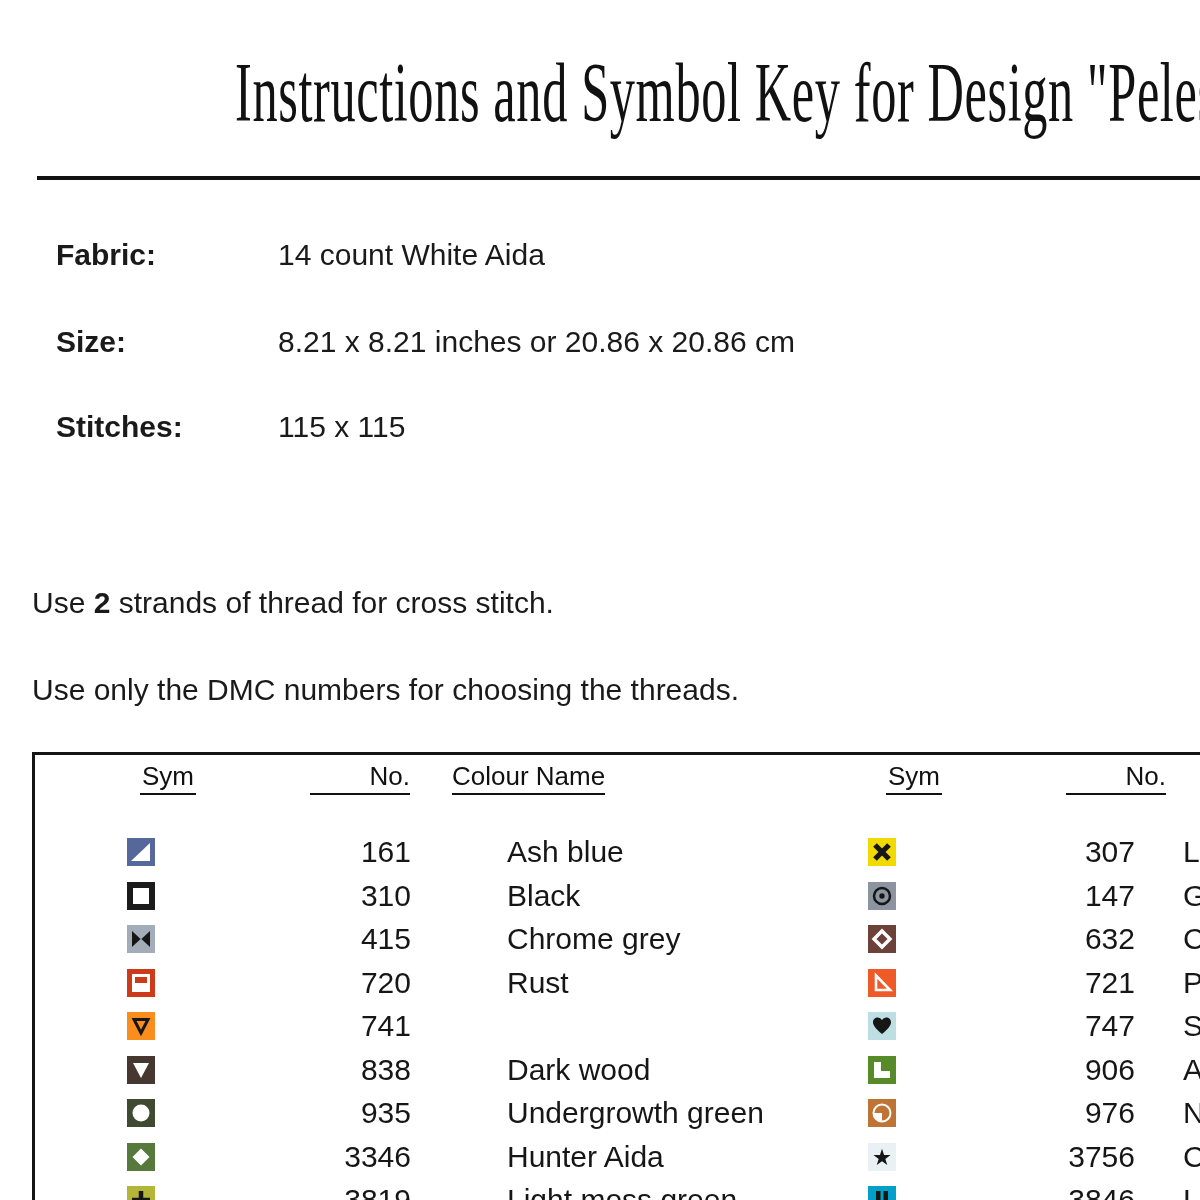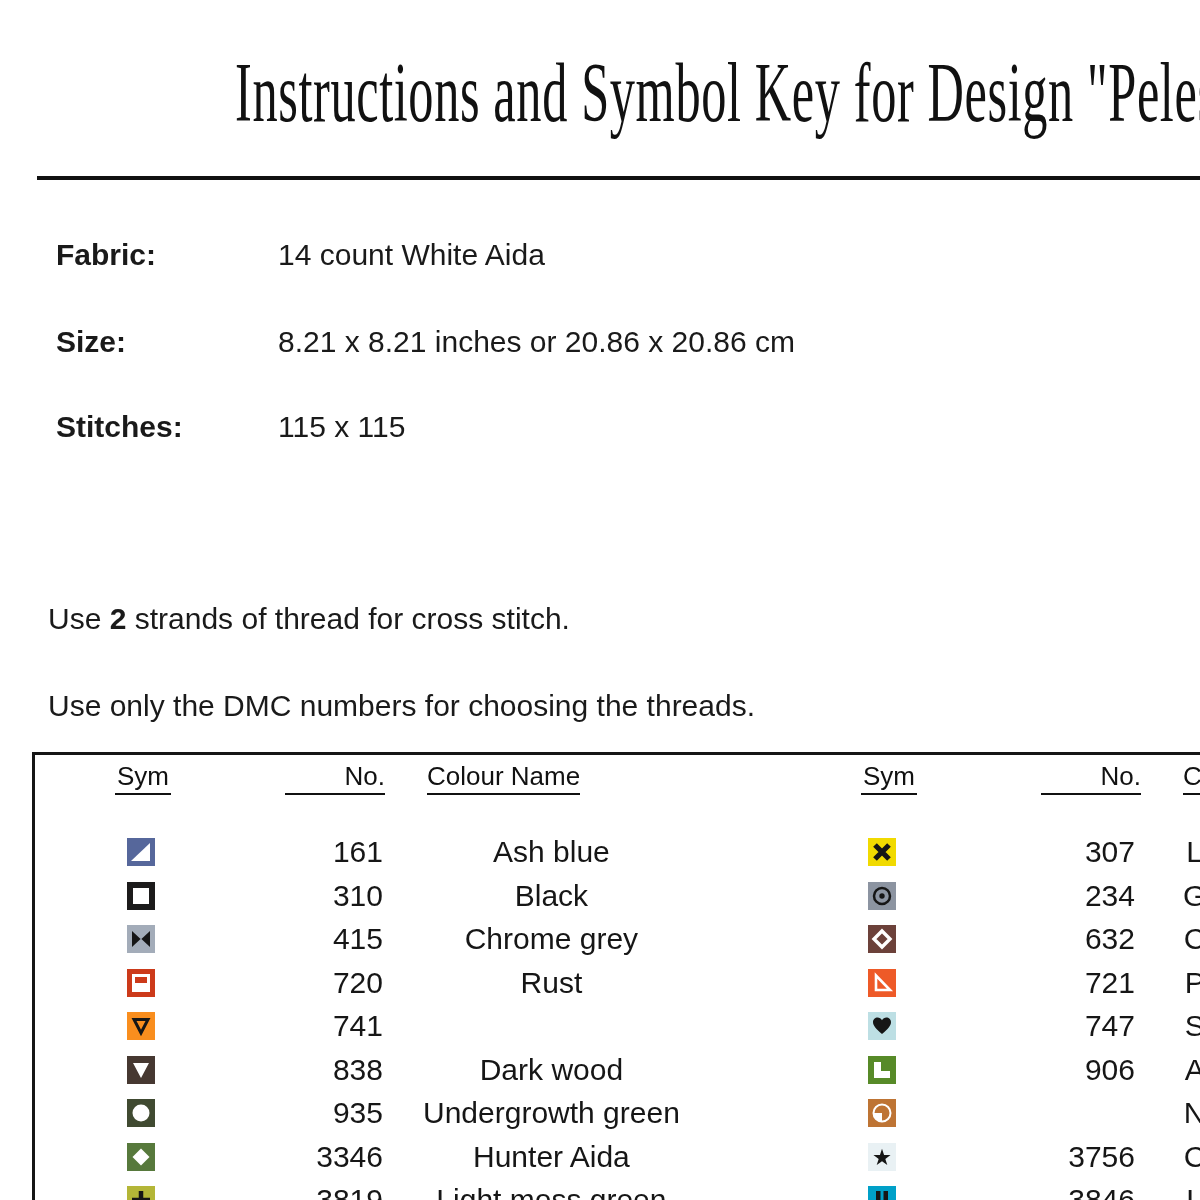--- a/index.html
+++ b/index.html
@@ -12,44 +12,44 @@
     position:absolute;left:235px;top:44px;margin:0;
     font-family:"Liberation Serif", serif;font-weight:500;
     font-size:84px;white-space:nowrap;color:#111;
     transform:scaleX(0.60);transform-origin:left top;letter-spacing:1px;
   }
   .rule{position:absolute;left:37px;right:0;top:176px;height:4px;background:#111;}
   .info-row{position:absolute;left:32px;width:1100px;font-size:30px;margin-left:24px;}
   .info-label{font-weight:bold;display:inline-block;width:222px;color:#1a1a1a;}
   .info-value{color:#1a1a1a;}
   .r0{top:238px}.r1{top:325px}.r2{top:410px}.r3{top:498px}
-  .note{position:absolute;left:32px;margin:16px;font-size:30px;color:#1a1a1a;white-space:nowrap;}
+  .note{position:absolute;left:32px;margin:0;font-size:30px;color:#1a1a1a;white-space:nowrap;}
   .n0{top:586px}.n1{top:673px}
   .key-table{
     position:absolute;left:32px;top:752px;width:1400px;height:600px;
     border-top:3px solid #151515;border-left:3px solid #151515;
   }
   .kheader{position:absolute;top:6px;font-size:26px;color:#111;
-    border-bottom:2px solid #111;padding-bottom:1px;white-space:nowrap;}
+    border-bottom:2px solid #111;padding-bottom:1px;white-space:nowrap;margin-left:25px;}
   .h-sym-l{left:80px;width:56px;text-align:center;}
   .h-no-l{left:250px;width:100px;text-align:right;}
   .h-name-l{left:392px;}
   .h-sym-r{left:826px;width:56px;text-align:center;}
   .h-no-r{left:1006px;width:100px;text-align:right;}
   .h-name-r{left:1148px;}
   .colgroup{position:absolute;top:80px;display:flex;flex-direction:column;gap:15.5px;}
   .cg-left{left:92px;}
   .cg-right{left:833px;}
   .krow{display:grid;align-items:center;height:28px;}
-  .cg-left .krow{grid-template-columns:28px 228px 40px auto;}
+  .cg-left .krow{grid-template-columns:28px 228px 40px auto;gap:28px;}
   .cg-right .krow{grid-template-columns:28px 239px 48px auto;}
   .sym{width:28px;height:28px;display:inline-flex;}
   .sym svg{display:block;}
   .kno{text-align:right;font-size:30px;color:#161616;grid-column:2;}
-  .kname{font-size:30px;color:#161616;grid-column:4;white-space:nowrap;text-align:center;}
+  .kname{font-size:30px;color:#161616;grid-column:4;white-space:nowrap;}
 </style>
 </head>
 <body>
 
 <div class="page">
 
   <h1 class="title">Instructions and Symbol Key for Design "Peles</h1>
   <div class="rule"></div>
 
   <div class="info-row r0">
@@ -171,21 +171,21 @@
         <span class="kno">307</span>
         <span class="kname">L</span>
       </div>
       <div class="krow">
         <span class="sym" style="background-color: rgb(140, 148, 161); --bg: #8C94A1; color: rgb(22, 22, 22);">
             <svg width="28" height="28" viewBox="0 0 28 28">
               <circle cx="14" cy="14" r="8" fill="none" stroke="currentColor" stroke-width="2.5"></circle>
               <circle cx="14" cy="14" r="2.7" fill="currentColor"></circle>
             </svg>
           </span>
-        <span class="kno">234</span>
+        <span class="kno">147</span>
         <span class="kname">G</span>
       </div>
       <div class="krow">
         <span class="sym" style="background-color: rgb(108, 65, 58); --bg: #6C413A; color: rgb(255, 255, 255);">
             <svg width="28" height="28" viewBox="0 0 28 28">
               <polygon points="14,6 22,14 14,22 6,14" fill="none" stroke="currentColor" stroke-width="3.4"></polygon>
             </svg>
           </span>
         <span class="kno">632</span>
         <span class="kname">C</span>
@@ -217,20 +217,21 @@
         <span class="kno">906</span>
         <span class="kname">A</span>
       </div>
       <div class="krow">
         <span class="sym" style="background-color: rgb(190, 116, 52); --bg: #BE7434; color: rgb(255, 255, 255);">
             <svg width="28" height="28" viewBox="0 0 28 28">
               <circle cx="14" cy="14" r="8.5" fill="none" stroke="currentColor" stroke-width="2"></circle>
               <path d="M14 14 L5.5 14 A8.5 8.5 0 0 0 14 22.5 Z" fill="currentColor"></path>
             </svg>
           </span>
+        <span class="kno">976</span>
         <span class="kname">N</span>
       </div>
       <div class="krow">
         <span class="sym" style="background-color: rgb(233, 241, 244); --bg: #E9F1F4; color: rgb(22, 22, 22);">
             <svg width="28" height="28" viewBox="0 0 28 28">
               <polygon points="14,5.8 16.06,11.97 22.56,12.02 17.33,15.88 19.29,22.08 14,18.3 8.71,22.08 10.67,15.88 5.44,12.02 11.94,11.97" fill="currentColor"></polygon>
             </svg>
           </span>
         <span class="kno">3756</span>
         <span class="kname">C</span>

